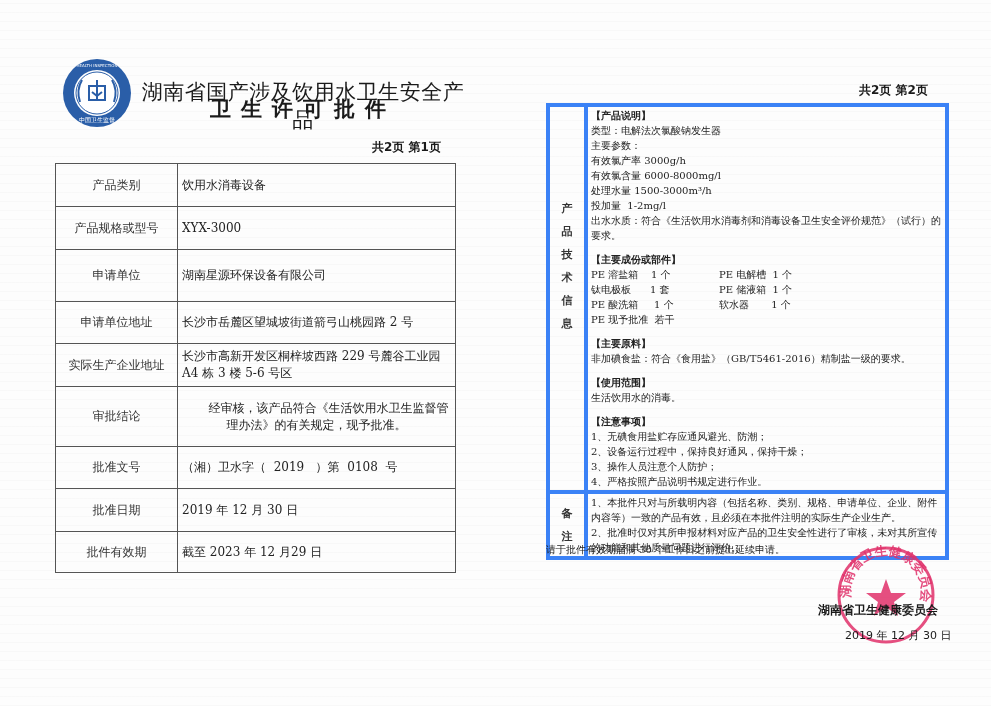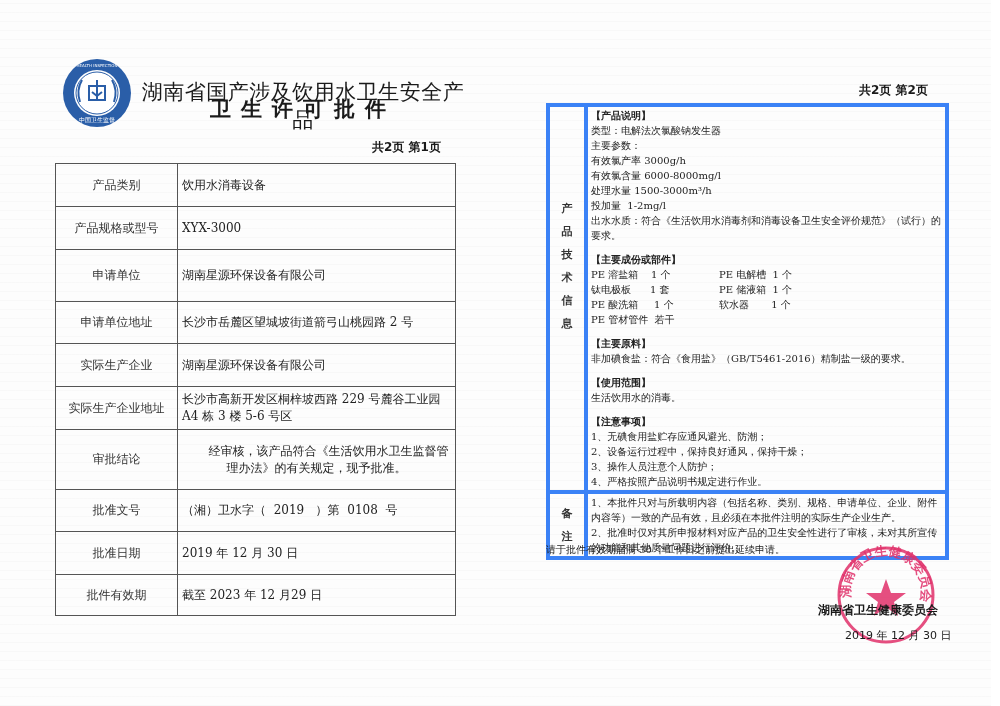--- a/index.html
+++ b/index.html
@@ -84,24 +84,20 @@
     </tr>
     <tr style="height:52px">
       <td class="lbl">申请单位</td>
       <td class="val">湖南星源环保设备有限公司</td>
     </tr>
     <tr style="height:42px">
       <td class="lbl">申请单位地址</td>
       <td class="val">长沙市岳麓区望城坡街道箭弓山桃园路 2 号</td>
     </tr>
     <tr style="height:43px">
-      <td class="lbl">实际生产企业</td>
-      <td class="val">湖南星源环保设备有限公司</td>
-    </tr>
-    <tr style="height:43px">
       <td class="lbl">实际生产企业地址</td>
       <td class="val">长沙市高新开发区桐梓坡西路 229 号麓谷工业园 A4 栋 3 楼 5-6 号区</td>
     </tr>
     <tr style="height:60px">
       <td class="lbl">审批结论</td>
       <td class="val indent">经审核，该产品符合《生活饮用水卫生监督管理办法》的有关规定，现予批准。</td>
     </tr>
     <tr style="height:42px">
       <td class="lbl">批准文号</td>
       <td class="val" style="white-space:pre">（湘）卫水字（  2019   ）第  0108  号</td>
@@ -152,21 +148,21 @@
       </div>
       <div class="parts-row">
         <span style="width:128px">钛电极板      1 套</span>
         <span>PE 储液箱  1 个</span>
       </div>
       <div class="parts-row">
         <span style="width:128px">PE 酸洗箱     1 个</span>
         <span>软水器       1 个</span>
       </div>
       <div class="parts-row">
-        <span style="width:128px">PE 管材管件  若干</span>
+        <span style="width:128px">PE 现予批准  若干</span>
       </div>
       <div class="gap"></div>
       <div class="sec-h">【主要原料】</div>
       <div>非加碘食盐：符合《食用盐》（GB/T5461-2016）精制盐一级的要求。</div>
       <div class="gap"></div>
       <div class="sec-h">【使用范围】</div>
       <div>生活饮用水的消毒。</div>
       <div class="gap"></div>
       <div class="sec-h">【注意事项】</div>
       <div>1、无碘食用盐贮存应通风避光、防潮；</div>

